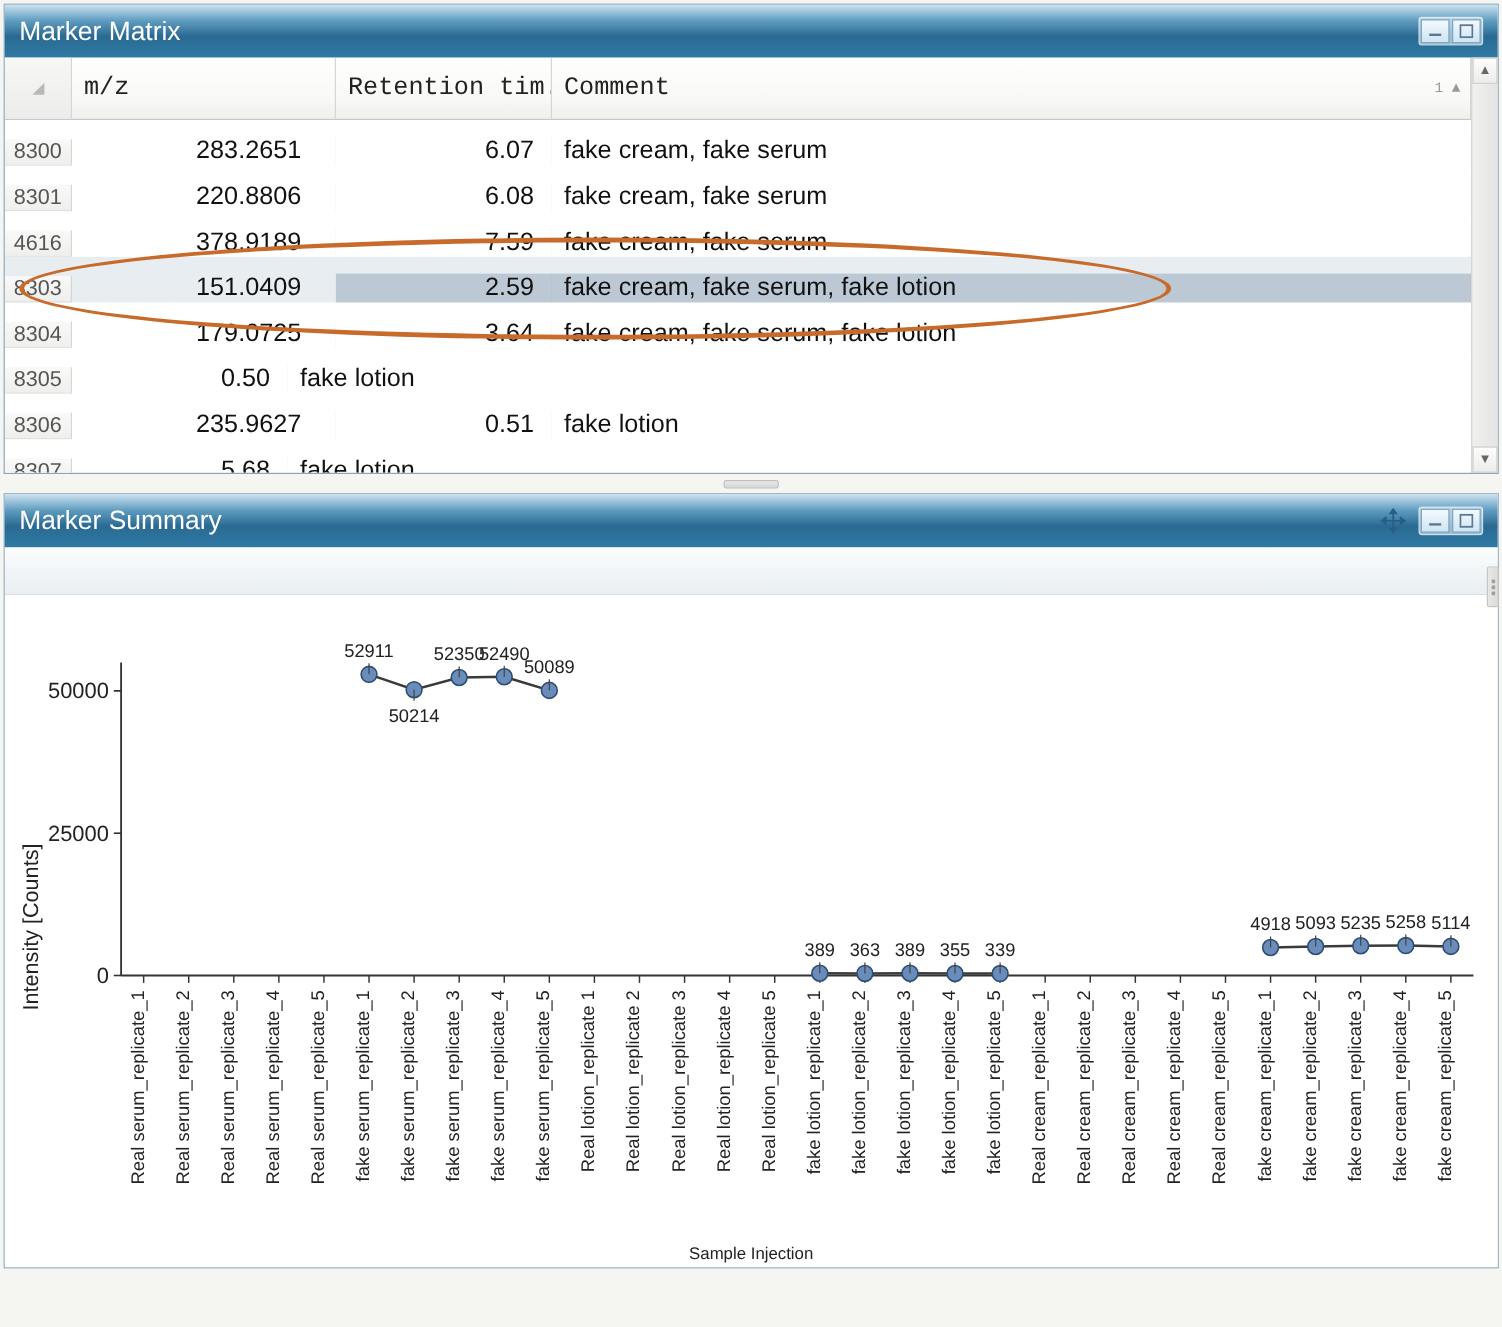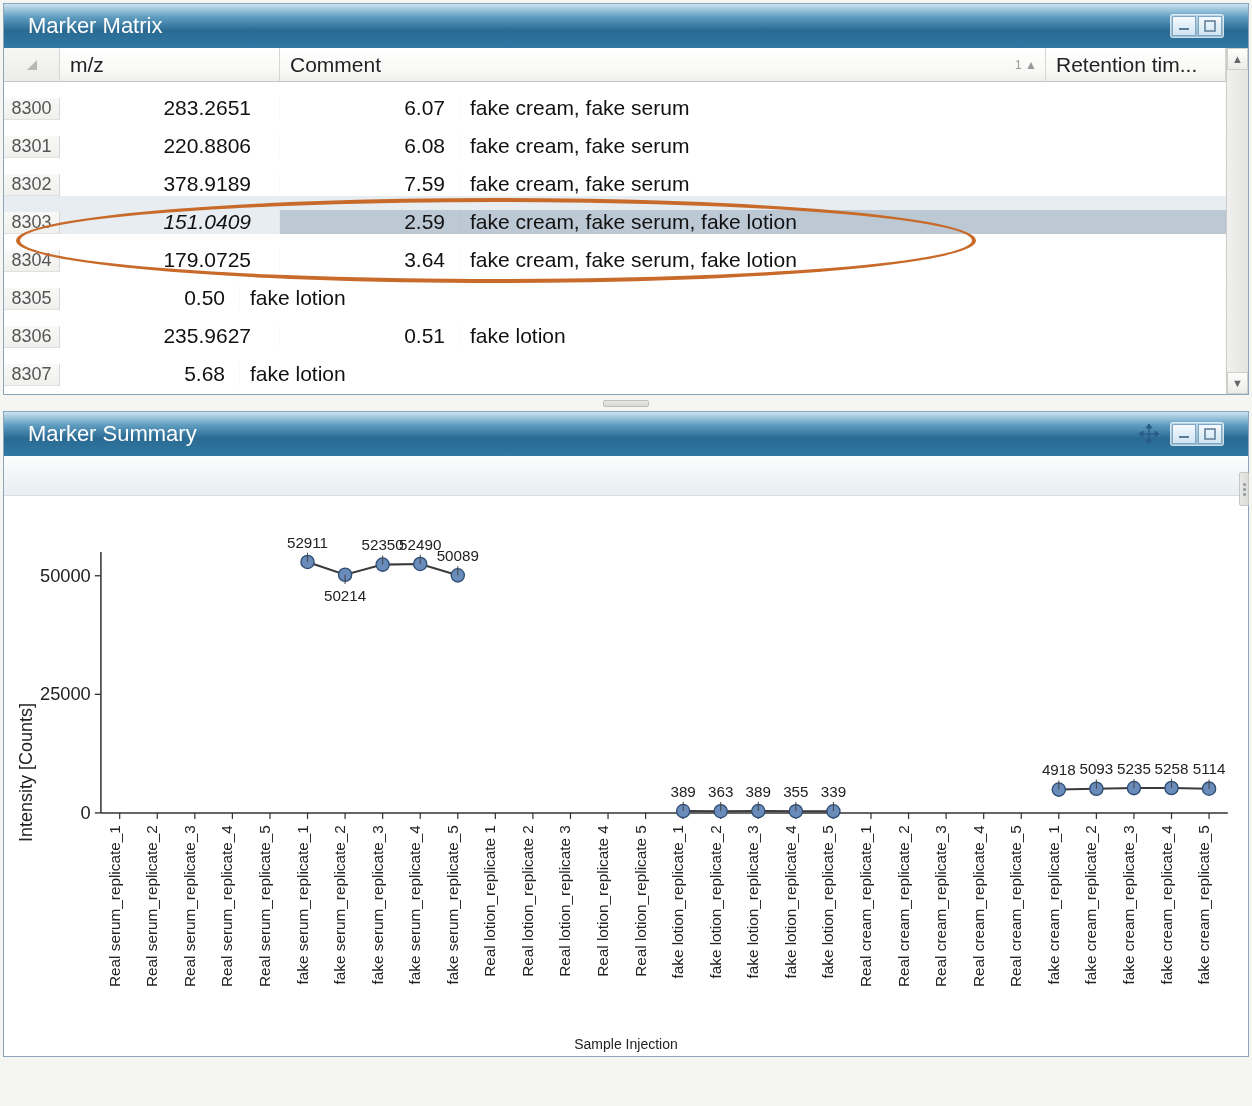--- a/index.html
+++ b/index.html
@@ -15,21 +15,21 @@
     border: 1px solid #8aa5bb;
     margin: 3px;
     background: #fff;
   }
   .panel-titlebar {
     height: 44px;
     background: linear-gradient(to bottom, #cce3f0 0%, #5f9cc0 30%, #2a6a92 60%, #2f7aa5 100%);
     color: #fff;
     display: flex;
     align-items: center;
-    padding: 0 24px;
+    padding: 0 12px;
     font-size: 22px;
     font-weight: 400;
     position: relative;
   }
   .panel-titlebar .spacer { flex: 1; }
   .win-btns {
     display: flex;
     gap: 2px;
     background: rgba(255,255,255,0.55);
     border: 1px solid rgba(255,255,255,0.5);
@@ -63,26 +63,27 @@
   }
   .grid-body {
     flex: 1;
     overflow: hidden;
     position: relative;
     display: flex;
     flex-direction: column;
   }
   .grid-header {
     display: flex;
-    height: 34px;
+    height: 52px;
     border-bottom: 1px solid #c5c9cc;
     background: linear-gradient(to bottom, #ffffff, #f8f8f6 70%, #efefec);
     font-size: 21px;
     color: #222;
     align-items: flex-end;
+    font-family: Liberation Mono, monospace;
   }
   .grid-header .hcell {
     border-right: 1px solid #d6d6d2;
     display: flex;
     align-items: center;
     height: 100%;
     padding: 0 10px;
     white-space: nowrap;
     overflow: hidden;
     position: relative;
@@ -146,21 +147,20 @@
   }
   .row .comment {
     flex: 1;
   }
   .row.selected .rt,
   .row.selected .comment {
     background: #bcc8d4;
   }
   .row.selected .mz {
     background: transparent;
-    font-style: italic;
   }
   .row.selected {
     background: #e8edf2;
   }
 
   .vscroll {
     width: 22px;
     background: linear-gradient(to right, #f0f0ee, #e4e4e2);
     border-left: 1px solid #ccccc9;
     display: flex;
@@ -284,38 +284,38 @@
 
   <div class="grid">
     <div class="grid-body">
       <div class="grid-header">
         <div class="hcell idx">
           <svg width="14" height="14">
               <polygon points="2,12 12,12 12,2" fill="#b8b8b4"></polygon>
             </svg>
         </div>
         <div class="hcell mz">m/z</div>
+        <div class="hcell rt">Retention tim...</div>
         <div class="hcell comment sort-asc">Comment</div>
-        <div class="hcell rt">Retention tim...</div>
       </div>
       <div class="rows" id="grid-rows">
           <div class="row">
             <div class="cell idx">8300</div>
             <div class="cell mz">283.2651</div>
             <div class="cell rt">6.07</div>
             <div class="cell comment">fake cream, fake serum</div>
           </div>
           <div class="row">
             <div class="cell idx">8301</div>
             <div class="cell mz">220.8806</div>
             <div class="cell rt">6.08</div>
             <div class="cell comment">fake cream, fake serum</div>
           </div>
           <div class="row">
-            <div class="cell idx">8302</div>
+            <div class="cell idx">4616</div>
             <div class="cell mz">378.9189</div>
             <div class="cell rt">7.59</div>
             <div class="cell comment">fake cream, fake serum</div>
           </div>
           <div class="row selected">
             <div class="cell idx">8303</div>
             <div class="cell mz">151.0409</div>
             <div class="cell rt">2.59</div>
             <div class="cell comment">fake cream, fake serum, fake lotion</div>
           </div>

